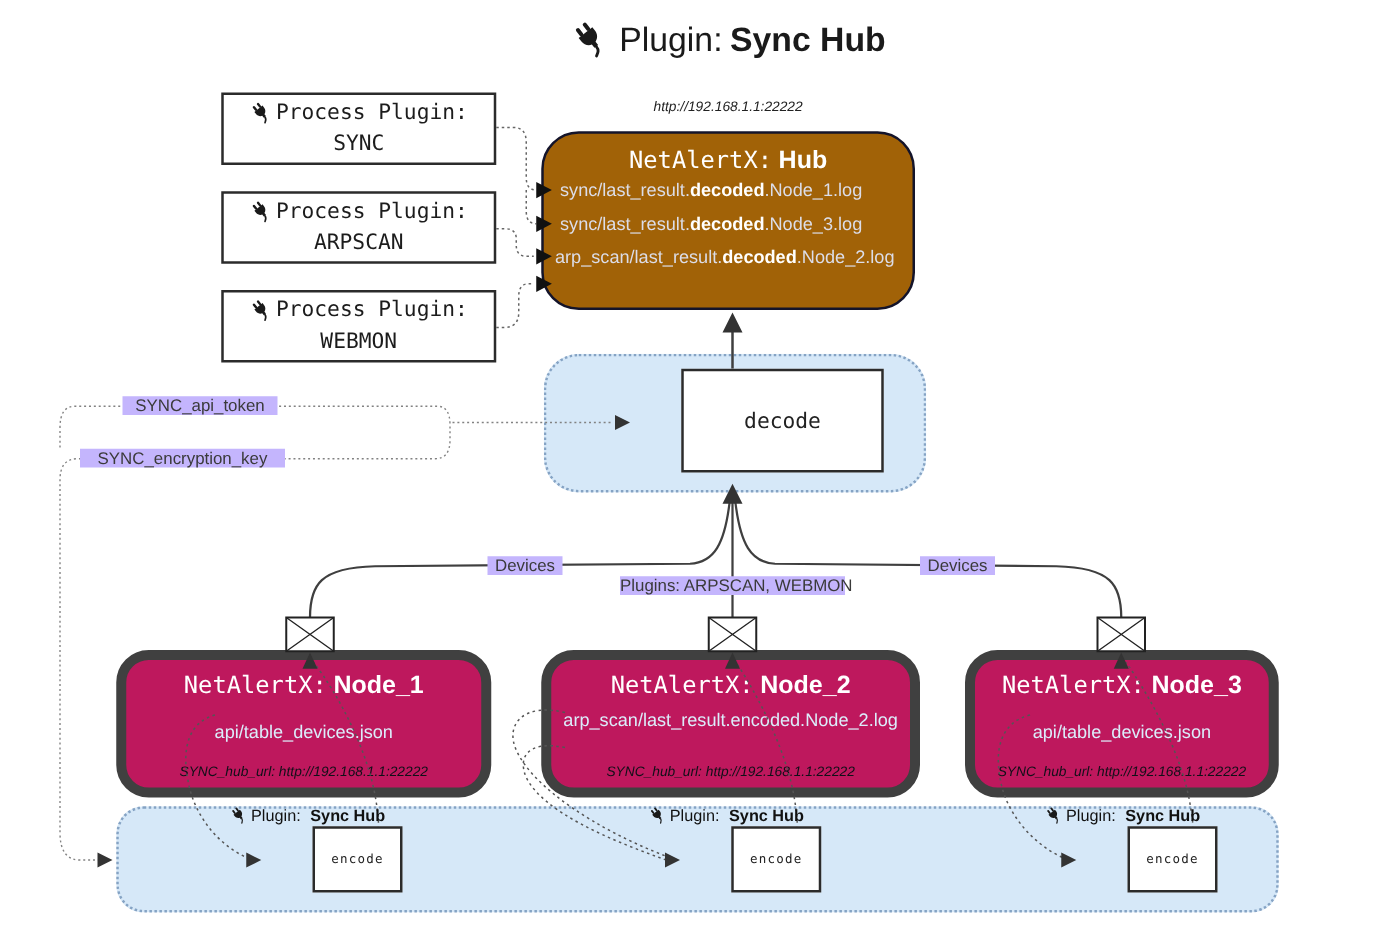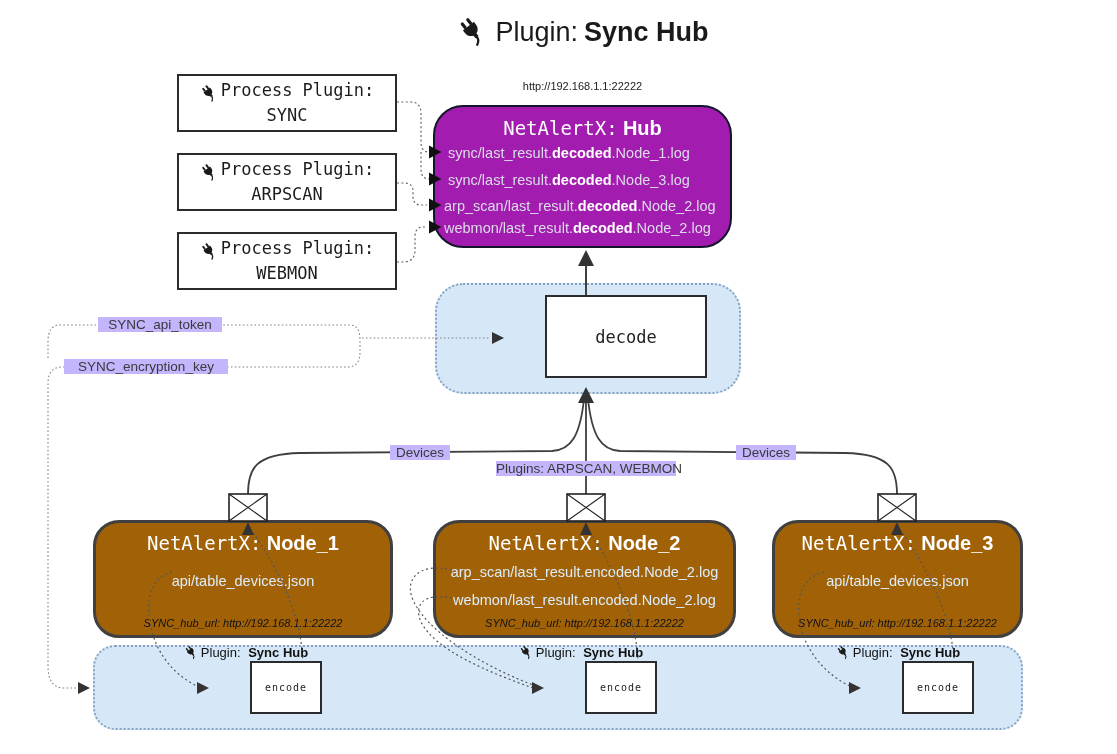--- a/index.html
+++ b/index.html
@@ -2,26 +2,26 @@
 <html><head>
 <meta charset="utf-8">
 <style>
   html,body{margin:0;padding:0;background:#fff;}
   #canvas{position:relative;width:1117px;height:745px;background:#fff;overflow:hidden;
           font-family:"Liberation Sans",sans-serif;color:#222;}
   
   .band{position:absolute;background:#d6e8f8;border:2px dotted #85a3c4;z-index:1;}
   
   .bigbox{position:absolute;z-index:2;box-sizing:border-box;}
-  .hub{background:#a21caf;border:2px solid #14142a;border-radius:30px;color:#fff;text-decoration:underline;}
-  .node{background:#a16207;border:3px solid #404040;border-radius:26px;color:#fff;}
+  .hub{background:#a16207;border:2px solid #14142a;border-radius:30px;color:#fff;text-decoration:underline;}
+  .node{background:#be185d;border:8px solid #404040;border-radius:26px;color:#fff;}
   .procbox{background:#fff;border:2px solid #2b2b2b;display:flex;flex-direction:column;
            align-items:center;justify-content:center;
            font-family:"DejaVu Sans Mono",monospace;font-size:17px;color:#1c1c1c;line-height:1.5;}
-  .procbox .l1{display:flex;align-items:flex-end;gap:2px;}
+  .procbox .l1{display:flex;align-items:center;gap:2px;}
   
   .opbox{position:absolute;background:#fff;border:2px solid #2b2b2b;z-index:4;
          display:flex;align-items:center;justify-content:center;box-sizing:border-box;
          font-family:"DejaVu Sans Mono",monospace;color:#222;margin-left:40px;}
   
   .mono{font-family:"DejaVu Sans Mono",monospace;}
   .bold{font-weight:bold;}
   .hubtitle{position:absolute;left:0;right:0;top:10px;text-align:center;font-size:19px;}
   .hubrow{position:absolute;left:13px;font-size:14.5px;color:#dcdde8;white-space:nowrap;text-align:center;}
   .hubrow b{color:#fff;}
@@ -95,39 +95,37 @@
               <rect x="13.4" y="1.2" width="2.4" height="5.6" rx="1.1"></rect>
               <path d="M6.8 6.4h10.4v2.7c0 2.5-1.6 4.6-3.8 5.3v2.5h-2.8v-2.5c-2.2-.7-3.8-2.8-3.8-5.3z"></path>
               <path d="M12 17c0 2.8-1.4 3.4-3.4 4.5" fill="none" stroke="currentColor" stroke-width="1.7" stroke-linecap="round"></path>
             </g>
           </svg></span>
         <span>Process Plugin:</span>
       </span>
     <span>WEBMON</span>
   </div>
 
-  <div class="urltop" style="left:433px;top:80px;width:299px;">http://192.168.1.1:22222</div>
+  <div class="urltop" style="left:433px;top:80px;width:299px;font-style:italic;">http://192.168.1.1:22222</div>
 
   <div class="bigbox hub" style="left:433px;top:105px;width:299px;height:143px;">
     <div class="hubtitle"><span class="mono">NetAlertX:</span> <span class="bold" style="font-size:20px">Hub</span></div>
     <div class="hubrow" style="top:38px"><span>sync/last_result.</span><b>decoded</b><span>.Node_1.log</span></div>
     <div class="hubrow" style="top:65px"><span>sync/last_result.</span><b>decoded</b><span>.Node_3.log</span></div>
     <div class="hubrow" style="top:91px;left:9px"><span>arp_scan/last_result.</span><b>decoded</b><span>.Node_2.log</span></div>
-    <div class="hubrow" style="top:113px;left:9px"><span>webmon/last_result.</span><b>decoded</b><span>.Node_2.log</span></div>
   </div>
 
   <div class="bigbox node" style="left:93px;top:520px;width:300px;height:118px;">
     <div class="nodetitle"><span class="mono">NetAlertX:</span> <span class="bold" style="font-size:20px">Node_1</span></div>
     <div class="nodefile" style="top:50px">api/table_devices.json</div>
     <div class="nodeurl">SYNC_hub_url: http://192.168.1.1:22222</div>
   </div>
   <div class="bigbox node" style="left:433px;top:520px;width:303px;height:118px;">
     <div class="nodetitle"><span class="mono">NetAlertX:</span> <span class="bold" style="font-size:20px">Node_2</span></div>
     <div class="nodefile" style="top:41px">arp_scan/last_result.encoded.Node_2.log</div>
-    <div class="nodefile" style="top:69px">webmon/last_result.encoded.Node_2.log</div>
     <div class="nodeurl">SYNC_hub_url: http://192.168.1.1:22222</div>
   </div>
   <div class="bigbox node" style="left:772px;top:520px;width:251px;height:118px;">
     <div class="nodetitle"><span class="mono">NetAlertX:</span> <span class="bold" style="font-size:20px">Node_3</span></div>
     <div class="nodefile" style="top:50px">api/table_devices.json</div>
     <div class="nodeurl">SYNC_hub_url: http://192.168.1.1:22222</div>
   </div>
 
   <svg id="wires" width="1117" height="754" viewBox="0 0 1117 754">
 

